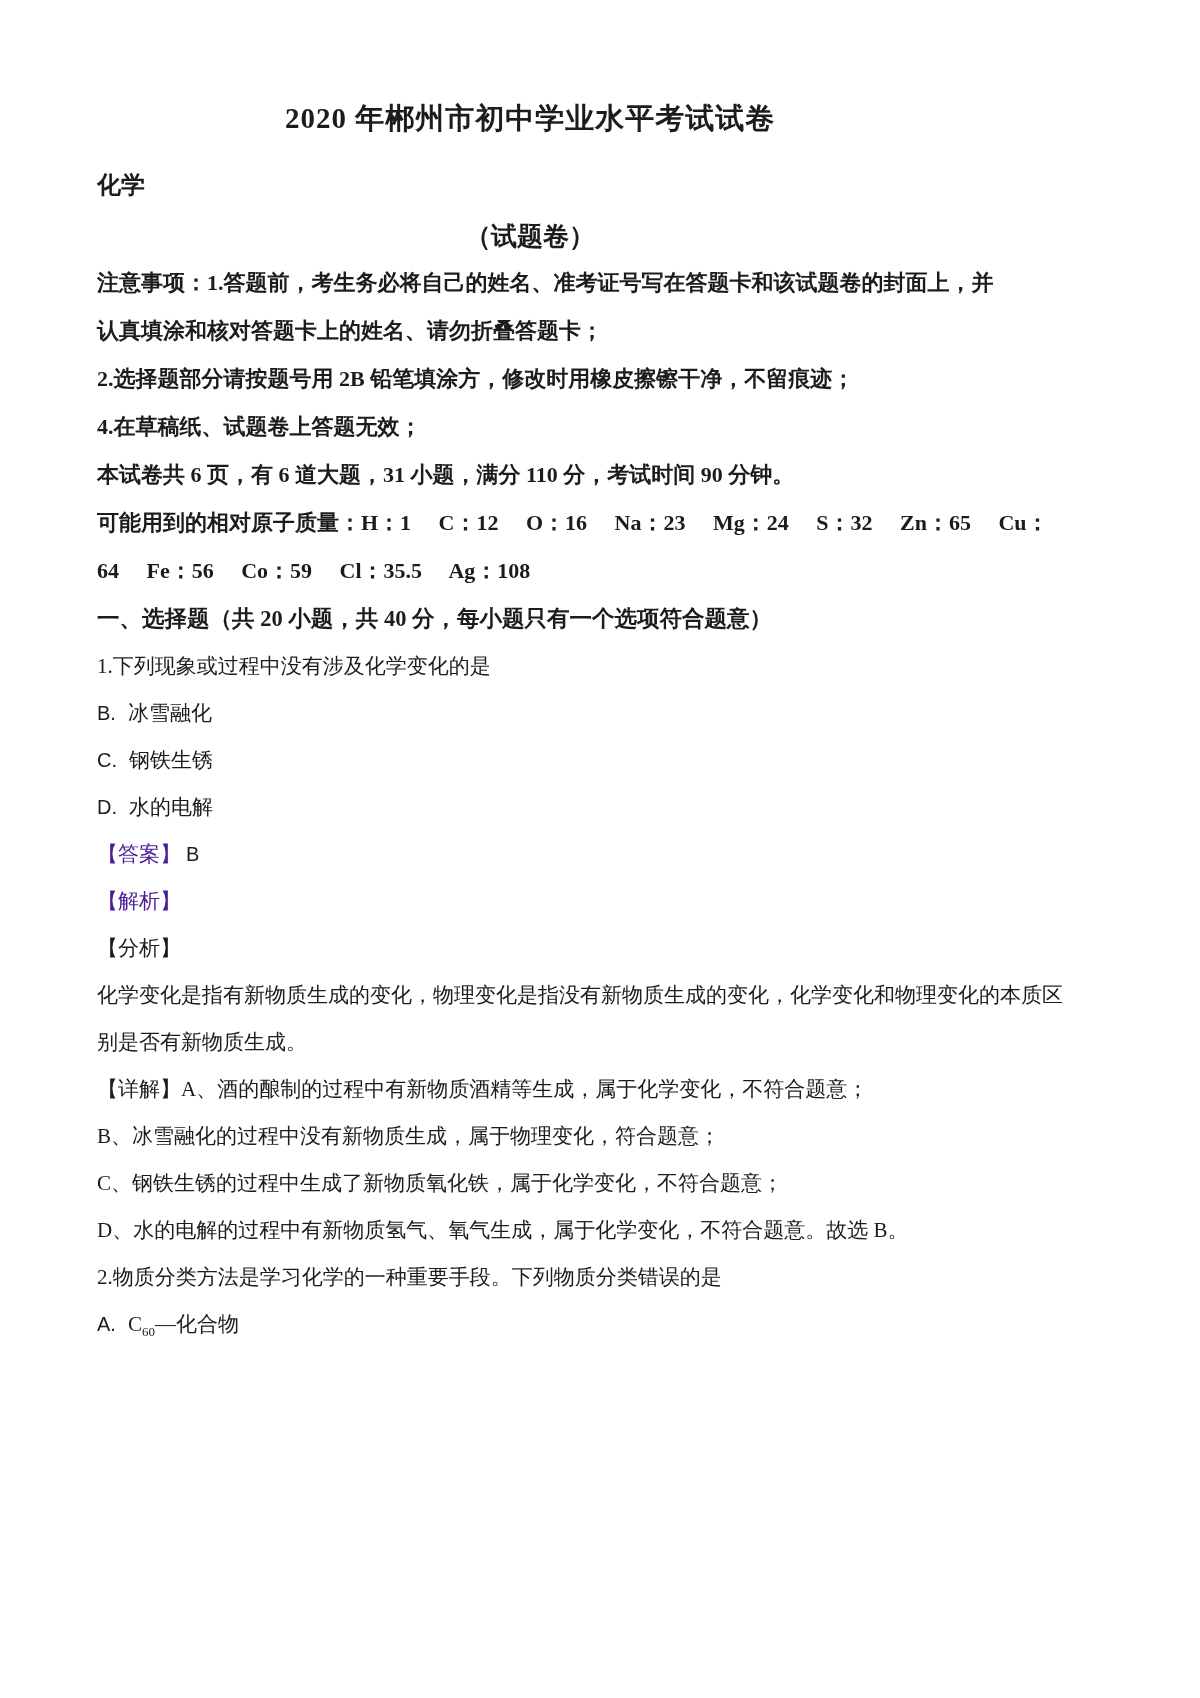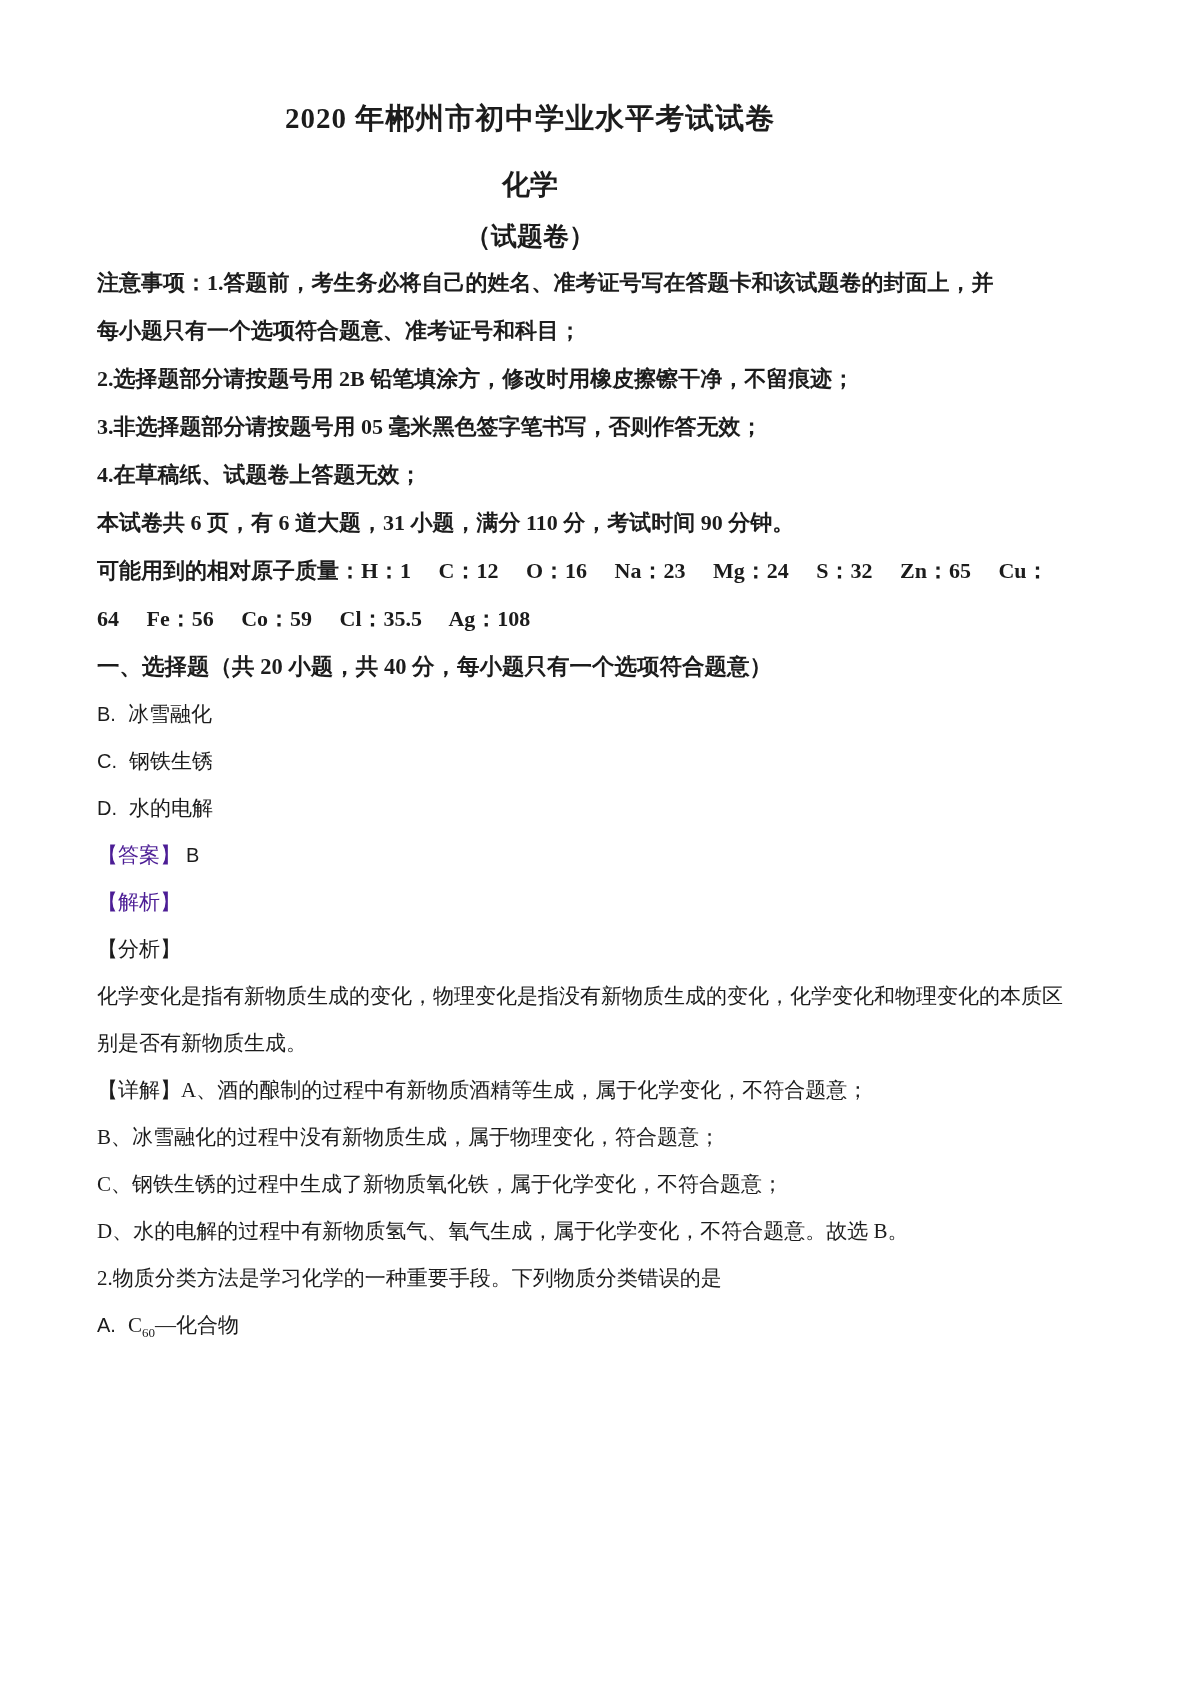--- a/index.html
+++ b/index.html
@@ -17,23 +17,23 @@
   .title-main {
     margin-top: 96px;
     font-size: 29px;
     font-weight: bold;
     text-align: center;
     line-height: 44px;
     letter-spacing: 1px;
   }
   .title-subject {
     margin-top: 23px;
-    font-size: 28px;
+    font-size: 24px;
     font-weight: bold;
-    text-align: center;
+    text-align: left;
     line-height: 44px;
   }
   .title-papertype {
     margin-top: 8px;
     font-size: 26px;
     font-weight: bold;
     text-align: center;
     line-height: 44px;
   }
 
@@ -76,33 +76,33 @@
 <body>
 
 <div class="page">
 
   <div class="title-main">2020 年郴州市初中学业水平考试试卷</div>
   <div class="title-subject">化学</div>
   <div class="title-papertype">（试题卷）</div>
 
   <div class="notice">
     <div class="line">注意事项：1.答题前，考生务必将自己的姓名、准考证号写在答题卡和该试题卷的封面上，并</div>
-    <div class="line">每小题只有一个选项符合题意、准考证号和科目；</div>
+    <div class="line">认真填涂和核对答题卡上的姓名、请勿折叠答题卡；</div>
     <div class="line">2.选择题部分请按题号用 2B 铅笔填涂方，修改时用橡皮擦镲干净，不留痕迹；</div>
-    <div class="line">3.非选择题部分请按题号用 05 毫米黑色签字笔书写，否则作答无效；</div>
     <div class="line">4.在草稿纸、试题卷上答题无效；</div>
     <div class="line">本试卷共 6 页，有 6 道大题，31 小题，满分 110 分，考试时间 90 分钟。</div>
     <div class="line">可能用到的相对原子质量：H：1　 C：12　 O：16　 Na：23　 Mg：24　 S：32　 Zn：65　 Cu：</div>
     <div class="line">64　 Fe：56　 Co：59　 Cl：35.5　 Ag：108</div>
   </div>
 
   <div class="sec-heading">一、选择题（共 20 小题，共 40 分，每小题只有一个选项符合题意）</div>
 
   <div class="qbody">
 
+    <div class="line">1.下列现象或过程中没有涉及化学变化的是</div>
 
     <div class="line">
       <span class="opt-label">B.</span><span>冰雪融化</span>
     </div>
     <div class="line">
       <span class="opt-label">C.</span><span>钢铁生锈</span>
     </div>
     <div class="line">
       <span class="opt-label">D.</span><span>水的电解</span>
     </div>

